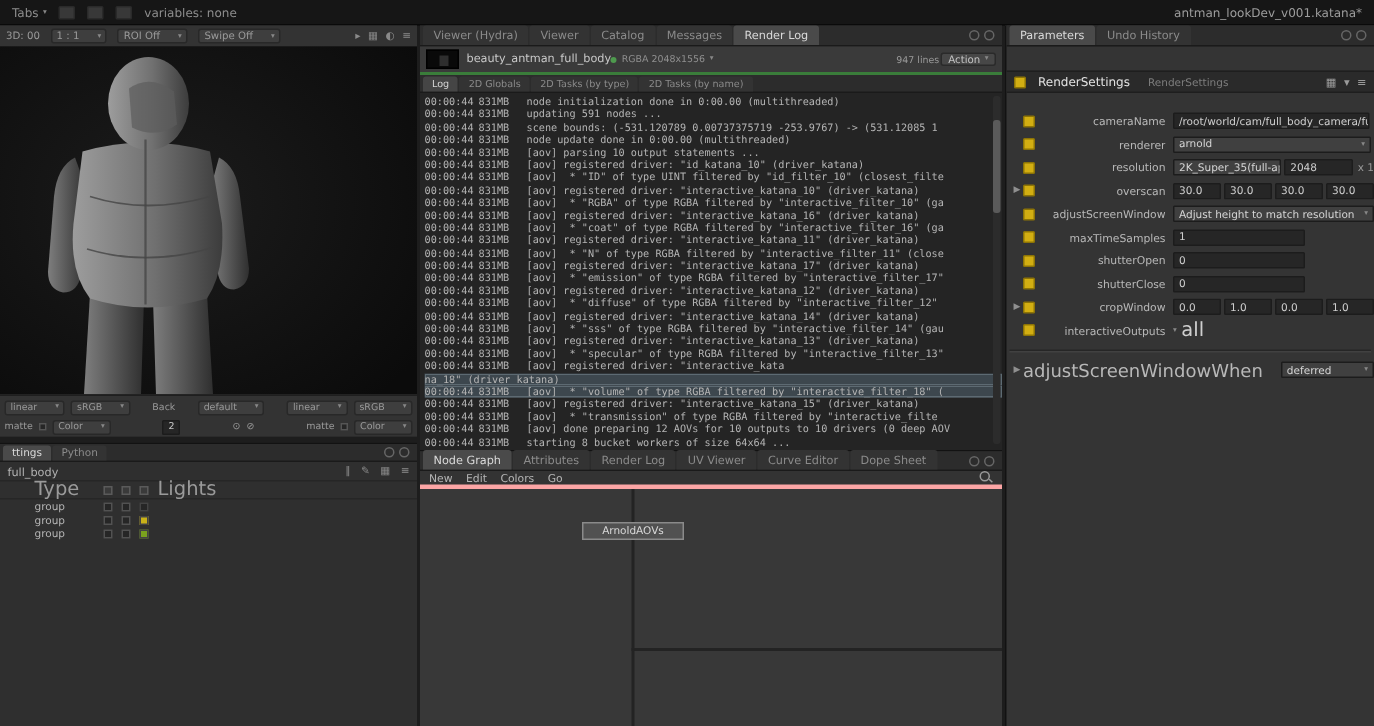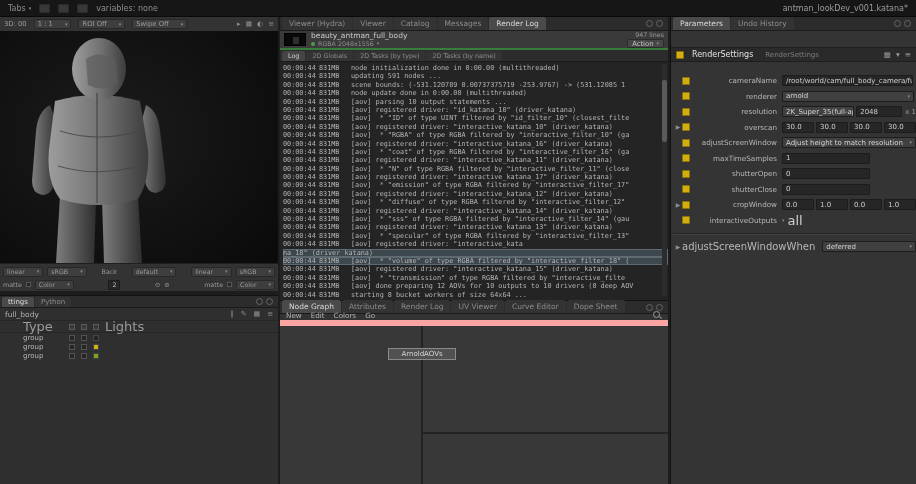--- a/index.html
+++ b/index.html
@@ -47,45 +47,45 @@
   .lrow{height:9px;display:flex;align-items:center;padding:0 5px;font-size:7px;color:#b5b5b5}
   .ltype{margin-left:18px;width:46px}
   .cbox{width:6px;height:6px;border:1px solid #525252;background:#262626;margin-right:6px;display:inline-block}
   .swatch{width:6px;height:6px;border:1px solid #444;background:#262626;margin-right:6px;display:inline-block}
 
   
   .ctop{position:absolute;left:280px;top:17px;width:388px;height:283px;background:#262626}
   .cat{height:17px;background:#3a3a3a;display:flex;align-items:center;padding:0 4px;gap:5px}
   .thumb{width:22px;height:13px;background:#090909;border:1px solid #000;position:relative;flex:none}
   .thumb::after{content:"";position:absolute;left:8px;top:3px;width:6px;height:7px;background:#2e2e2e}
-  .cat .names{display:flex;flex-direction:column;line-height:1.15}
+  .cat .names{display:flex;line-height:1.15}
   .cat .n1{font-size:7.5px;color:#c8c8c8}
   .cat .n2{font-size:6.3px;color:#8f8f8f;display:flex;align-items:center;gap:3px}
   .dot{width:4px;height:4px;border-radius:50%;background:#4e9a4e;display:inline-block}
-  .cat .catright{margin-left:auto;display:flex;flex-direction:column;align-items:flex-end;gap:1px}
+  .cat .catright{margin-left:auto;display:flex;flex-direction:row;align-items:flex-end;gap:1px}
   .lines{font-size:6.3px;color:#9a9a9a}
   .action{font-size:6.8px;color:#c3c3c3;background:#474747;border:1px solid #2a2a2a;border-radius:2px;padding:0 4px;height:9px;display:inline-flex;align-items:center;gap:3px}
   .progress{height:2px;background:#3a7d3a}
   .logtabs{height:12px;background:#2c2c2c;display:flex;align-items:flex-end;gap:1px;padding-left:2px;border-bottom:1px solid #1a1a1a}
   .logtab{font-size:6.4px;color:#8b8b8b;padding:1px 6px;background:#333;border-radius:2px 2px 0 0;white-space:nowrap}
   .logtab.active{background:#454545;color:#d5d5d5}
   .log{position:relative;height:238px;background:#242424;font-family:"DejaVu Sans Mono","Liberation Mono",monospace;
        font-size:6.8px;color:#b4b4b4;padding:2px 0 0 3px;overflow:hidden}
   .line{height:8.4px;line-height:8.4px;white-space:pre;display:flex}
   .line .t{width:36px;flex:none}
   .line .m{width:32px;flex:none}
   .line .x{flex:1;overflow:hidden}
   .line.sel{background:#3d474e;box-shadow:inset 0 0 0 1px #5d6a72}
   .vsb{position:absolute;right:1px;top:2px;width:5px;height:232px;background:#2c2c2c;border-radius:2px}
   .vsb .thumbv{position:absolute;left:0;top:16px;width:5px;height:62px;background:#5a5a5a;border-radius:2px}
 
   
   .cbot{position:absolute;left:280px;top:300px;width:388px;height:184px;background:#383838;border-top:1px solid #121212}
   .cbot .tabbar{height:13px}
-  .menubar{height:12px;display:flex;align-items:flex-end;gap:9px;padding:0 6px;font-size:7.2px;color:#b5b5b5;background:#333;border-bottom:6px solid #fca5a5}
+  .menubar{height:12px;display:flex;align-items:flex-end;gap:9px;padding:0 6px;font-size:7.2px;color:#b5b5b5;background:#333;border-bottom:3px solid #fca5a5}
   .menu-item{cursor:default}
   .mag{margin-left:auto;position:relative;width:9px;height:9px}
   .mag::before{content:"";position:absolute;left:0;top:0;width:5px;height:5px;border:1px solid #9a9a9a;border-radius:50%}
   .mag::after{content:"";position:absolute;left:6px;top:6px;width:3px;height:1px;background:#9a9a9a;transform:rotate(45deg)}
   .graph{position:relative;height:159px;overflow:hidden}
   .wire{position:absolute;background:#232323}
   .gnode{position:absolute;left:108px;top:22px;width:68px;height:12px;background:#515151;border:1px solid #8a8a8a;
          color:#d8d8d8;font-size:7px;display:flex;align-items:center;justify-content:center;white-space:nowrap}
 
   
@@ -94,21 +94,21 @@
   .rs-head{margin-top:16px;height:15px;background:#2a2a2a;display:flex;align-items:center;gap:5px;padding:0 5px;
            border-top:1px solid #1e1e1e;border-bottom:1px solid #1e1e1e}
   .rs-name{color:#e2e2e2;font-size:8px}
   .rs-type{color:#7d7d7d;font-size:7px;margin-left:7px}
   .rs-icons{margin-left:auto;display:flex;gap:5px;color:#9a9a9a;font-size:7.5px}
   .warn-sq{width:8px;height:8px;background:#d2ae12;border:1px solid #8d7406;border-radius:1px;flex:none;margin-right:3px}
   .prows{padding-top:11px}
   .prow{display:flex;align-items:center;height:15.5px;padding-left:3px}
   .exp{width:8px;flex:none;color:#8f8f8f;font-size:6px;text-align:center;line-height:1}
   .plabel{width:84px;text-align:right;margin-right:5px;color:#b8b8b8;font-size:7.2px;white-space:nowrap;overflow:hidden;flex:none}
-  .plabel-left{color:#b8b8b8;font-size:10px;white-space:nowrap;margin-right:7px}
+  .plabel-left{color:#b8b8b8;font-size:12px;white-space:nowrap;margin-right:12px}
   .pfield{height:11px;background:#262626;border:1px solid #1c1c1c;border-radius:1px;color:#cfcfcf;font-size:7px;
           display:inline-flex;align-items:center;padding:0 3px;white-space:nowrap;overflow:hidden}
   .pselect{height:11px;background:#404040;border:1px solid #1c1c1c;border-radius:1px;color:#d5d5d5;font-size:7px;
            display:inline-flex;align-items:center;padding:0 3px;gap:3px;white-space:nowrap;overflow:hidden}
   .pselect .car{margin-left:auto}
   .wfill{flex:1;margin-right:3px}
   .w132{width:132px}.w138{width:138px}.w96{width:96px}.w88{width:88px}.w34{width:46px;flex:none}.w32{width:32px;flex:none}.w112{width:112px}
   .quad{display:flex;gap:2px;flex:1;overflow:hidden}
   .suffix{color:#9a9a9a;font-size:7px;margin-left:3px;white-space:nowrap}
   .io-val{font-size:13px;color:#cfcfcf;margin-left:3px}

